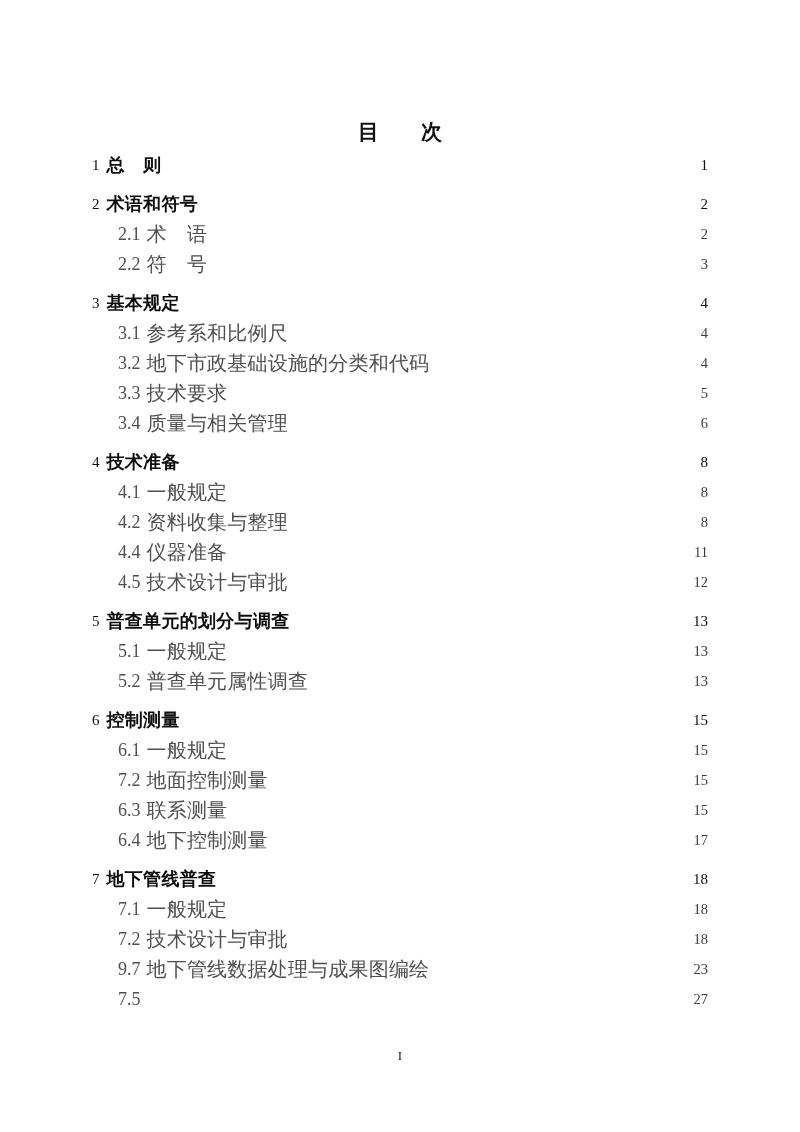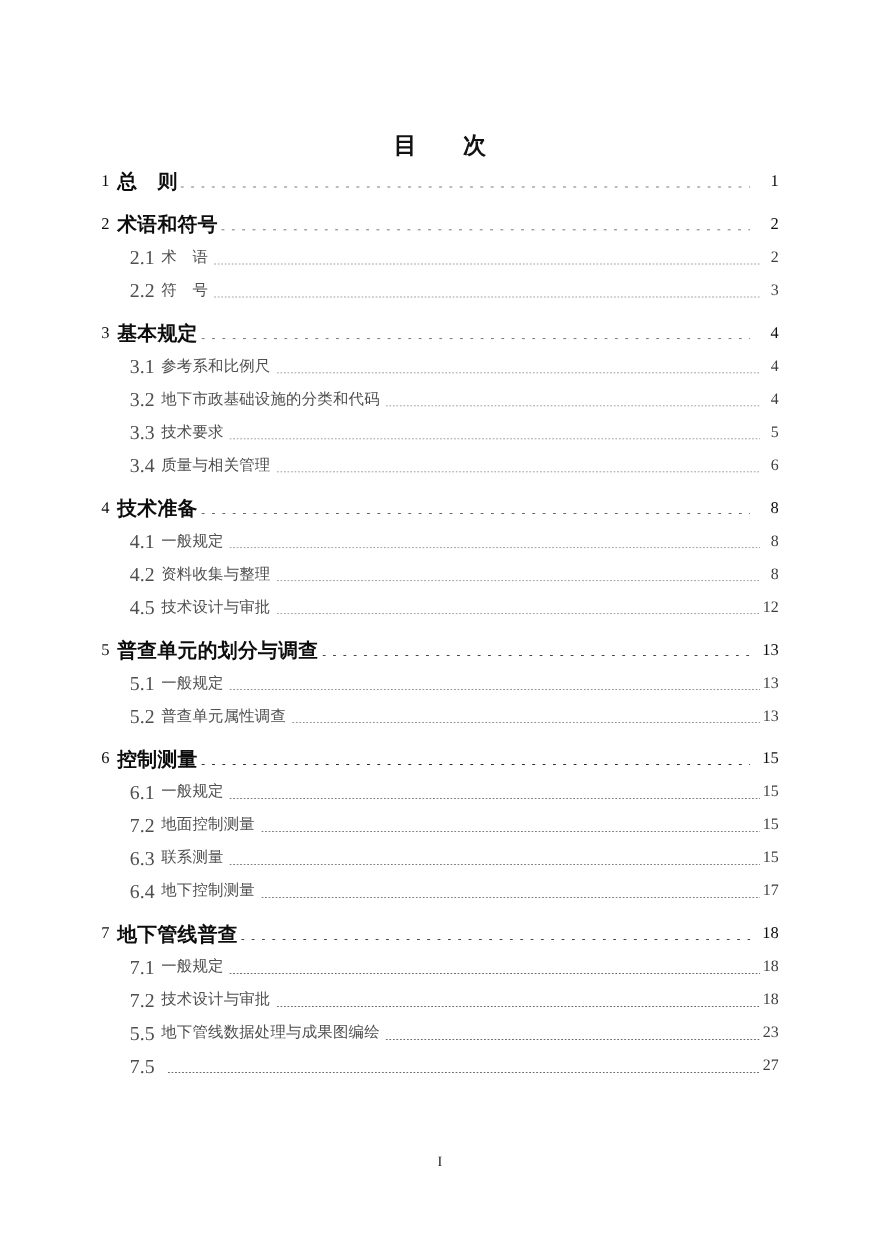--- a/index.html
+++ b/index.html
@@ -99,21 +99,21 @@
     color: #4f4f4f;
   }
   .entry.lvl2 .num {
     font-family: "Liberation Serif", "DejaVu Serif", serif;
     font-size: 18px;
     padding-right: 6px;
     line-height: 19px;
   }
   .entry.lvl2 .label {
     font-family: "Liberation Serif", "DejaVu Serif", serif;
-    font-size: 14px;
+    font-size: 20px;
     line-height: 19px;
     letter-spacing: 0.2px;
   }
   .entry.lvl2 .leader {
     flex: 1 1 auto;
     position: relative;
     height: 17px;
     margin: 0 0 0 5px;
     overflow: hidden;
   }
@@ -223,20 +223,26 @@
         <span class="leader"></span>
         <span class="pg">8</span>
       </div>
       <div class="entry lvl2">
         <span class="num">4.2</span>
         <span class="label">资料收集与整理</span>
         <span class="leader"></span>
         <span class="pg">8</span>
       </div>
       <div class="entry lvl2">
+        <span class="num">4.4</span>
+        <span class="label">仪器准备</span>
+        <span class="leader"></span>
+        <span class="pg">11</span>
+      </div>
+      <div class="entry lvl2">
         <span class="num">4.5</span>
         <span class="label">技术设计与审批</span>
         <span class="leader"></span>
         <span class="pg">12</span>
       </div>
       <div class="entry lvl1">
         <span class="num">5</span>
         <span class="label">普查单元的划分与调查</span>
         <span class="leader"></span>
         <span class="pg">13</span>
@@ -295,21 +301,21 @@
         <span class="leader"></span>
         <span class="pg">18</span>
       </div>
       <div class="entry lvl2">
         <span class="num">7.2</span>
         <span class="label">技术设计与审批</span>
         <span class="leader"></span>
         <span class="pg">18</span>
       </div>
       <div class="entry lvl2">
-        <span class="num">5.5</span>
+        <span class="num">9.7</span>
         <span class="label">地下管线数据处理与成果图编绘</span>
         <span class="leader"></span>
         <span class="pg">23</span>
       </div>
       <div class="entry lvl2">
         <span class="num">7.5</span>
         <span class="leader"></span>
         <span class="pg">27</span>
       </div>
     </div>

